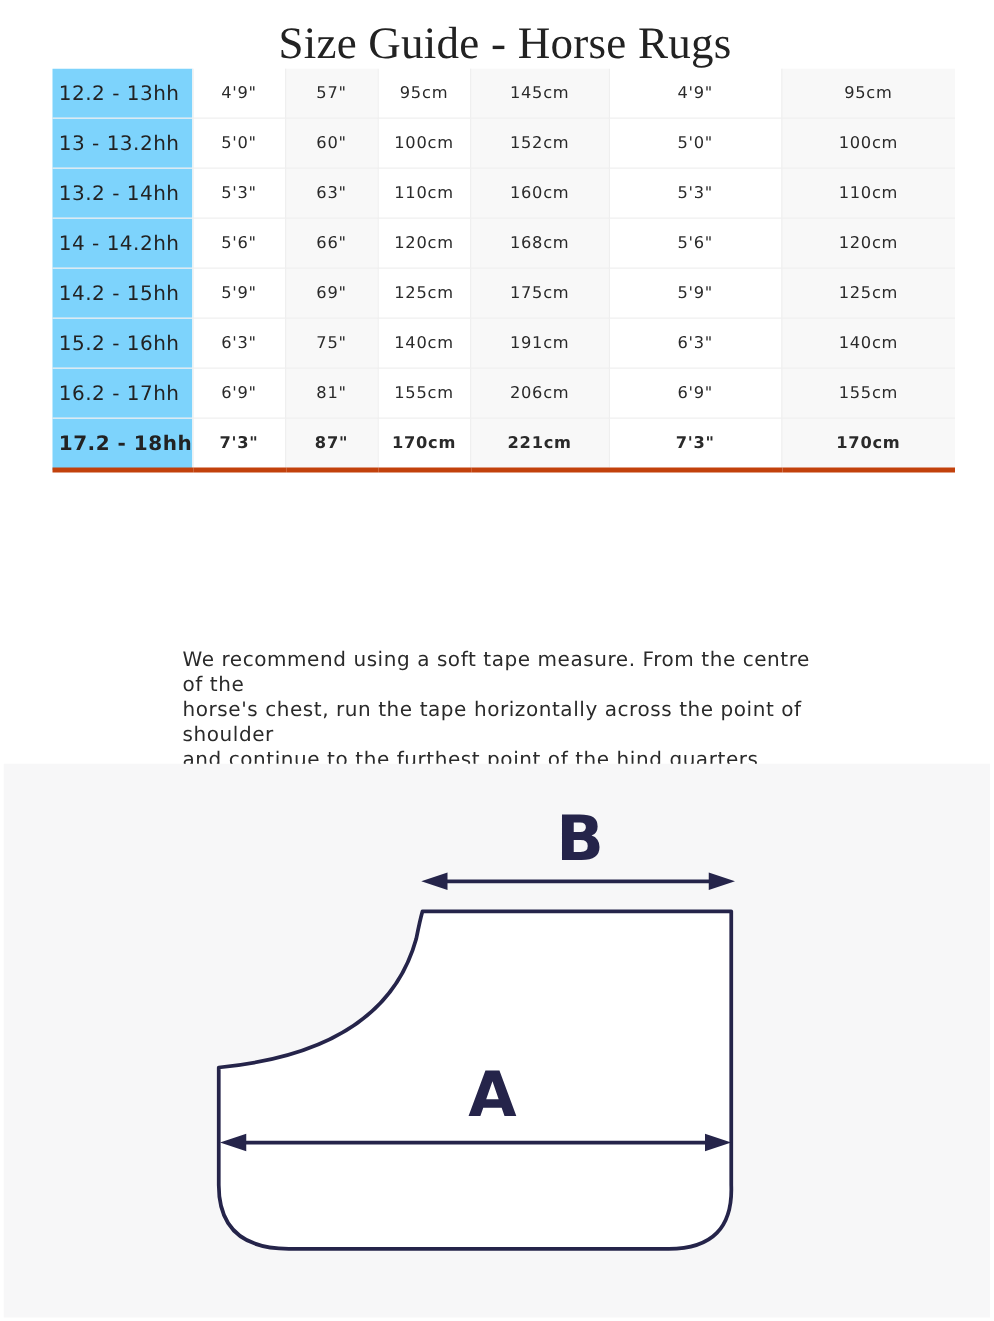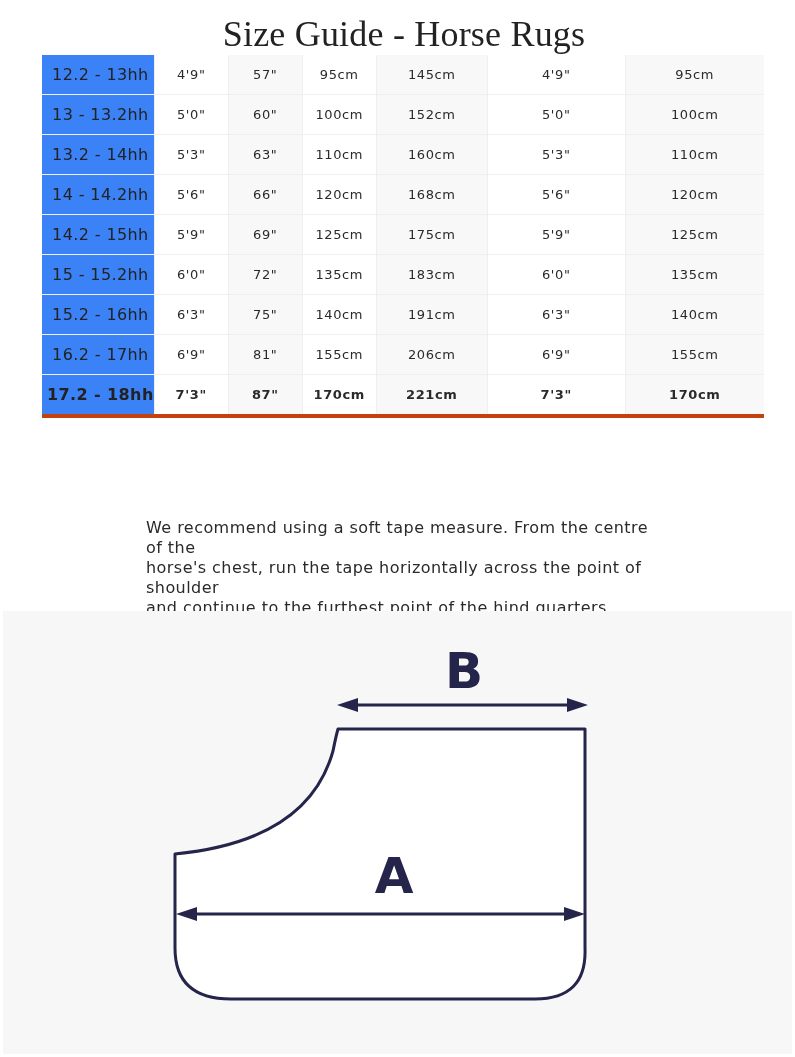--- a/index.html
+++ b/index.html
@@ -47,23 +47,23 @@
       color: #2a2a2a;
       letter-spacing: 0.6px;
       white-space: nowrap;
     }
     .size-table tr:last-child td {
       border-bottom: 4px solid #c2410c;
       font-weight: bold;
     }
     .size-table td.c0 {
       width: 101px;
-      background: #3b82f6;
+      background: #7dd3fc;
       font-size: 16px;
-      text-align: center;
+      text-align: left;
       padding-left: 5px;
       width: 96px;
       letter-spacing: 0.4px;
       color: #222222;
     }
     .size-table td.c1 { width: 73px; background: #ffffff; }
     .size-table td.c2 { width: 73px; background: #f8f8f8; }
     .size-table td.c3 { width: 73px; background: #ffffff; }
     .size-table td.c4 { width: 110px; background: #f8f8f8; }
     .size-table td.c5 { width: 137px; background: #ffffff; }
@@ -143,29 +143,20 @@
       <td class="c6">120cm</td>
     </tr>
     <tr>
       <td class="c0">14.2 - 15hh</td>
       <td class="c1">5'9"</td>
       <td class="c2">69"</td>
       <td class="c3">125cm</td>
       <td class="c4">175cm</td>
       <td class="c5">5'9"</td>
       <td class="c6">125cm</td>
-    </tr>
-    <tr>
-      <td class="c0">15 - 15.2hh</td>
-      <td class="c1">6'0"</td>
-      <td class="c2">72"</td>
-      <td class="c3">135cm</td>
-      <td class="c4">183cm</td>
-      <td class="c5">6'0"</td>
-      <td class="c6">135cm</td>
     </tr>
     <tr>
       <td class="c0">15.2 - 16hh</td>
       <td class="c1">6'3"</td>
       <td class="c2">75"</td>
       <td class="c3">140cm</td>
       <td class="c4">191cm</td>
       <td class="c5">6'3"</td>
       <td class="c6">140cm</td>
     </tr>

